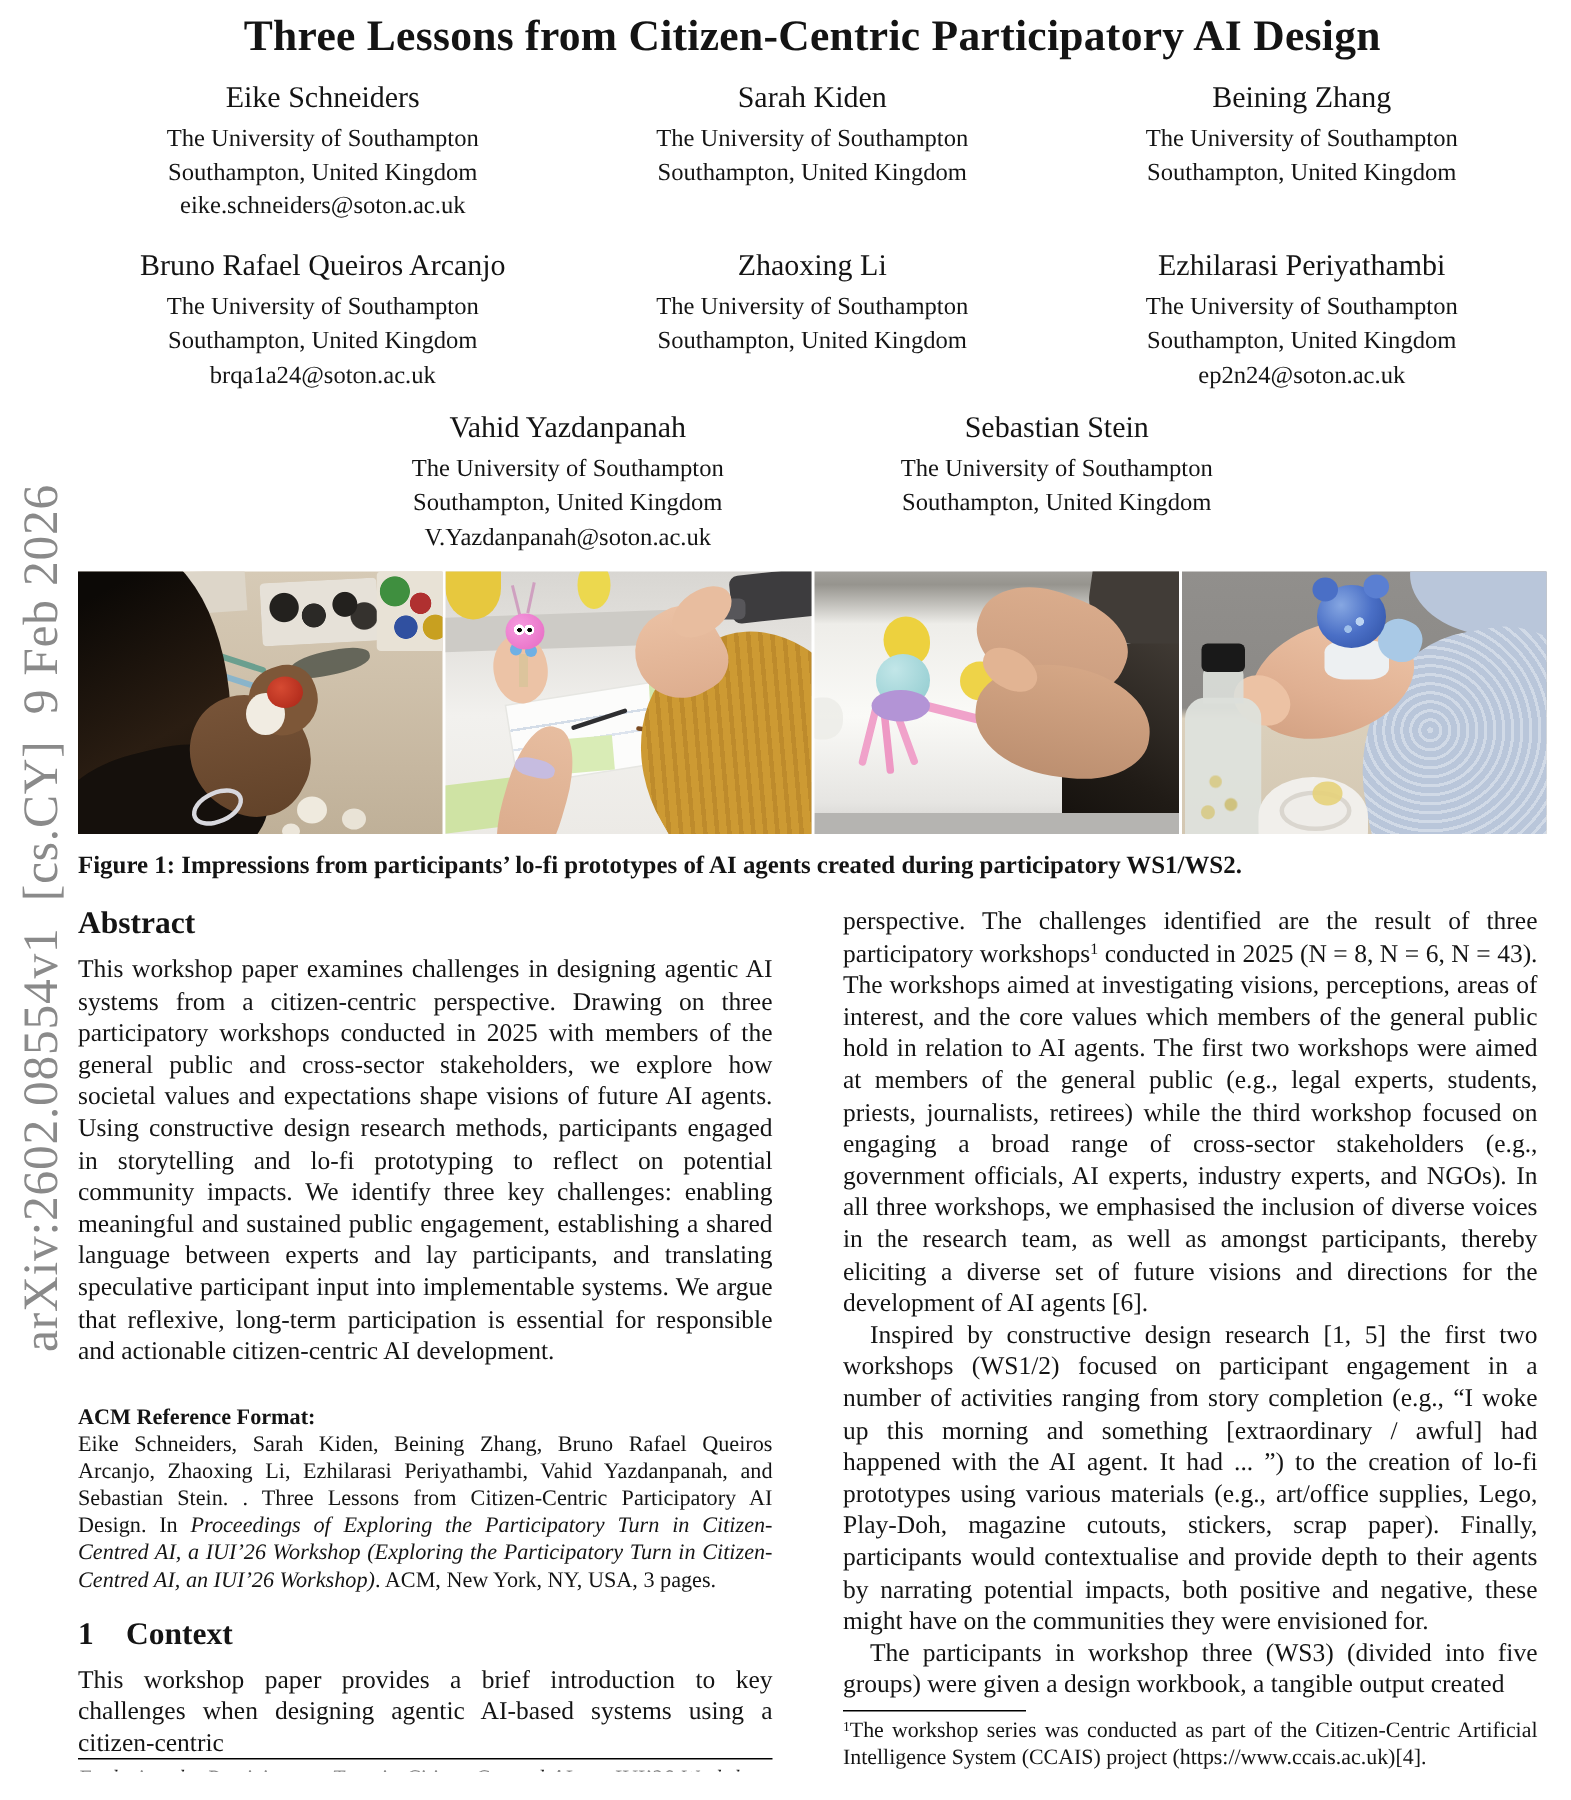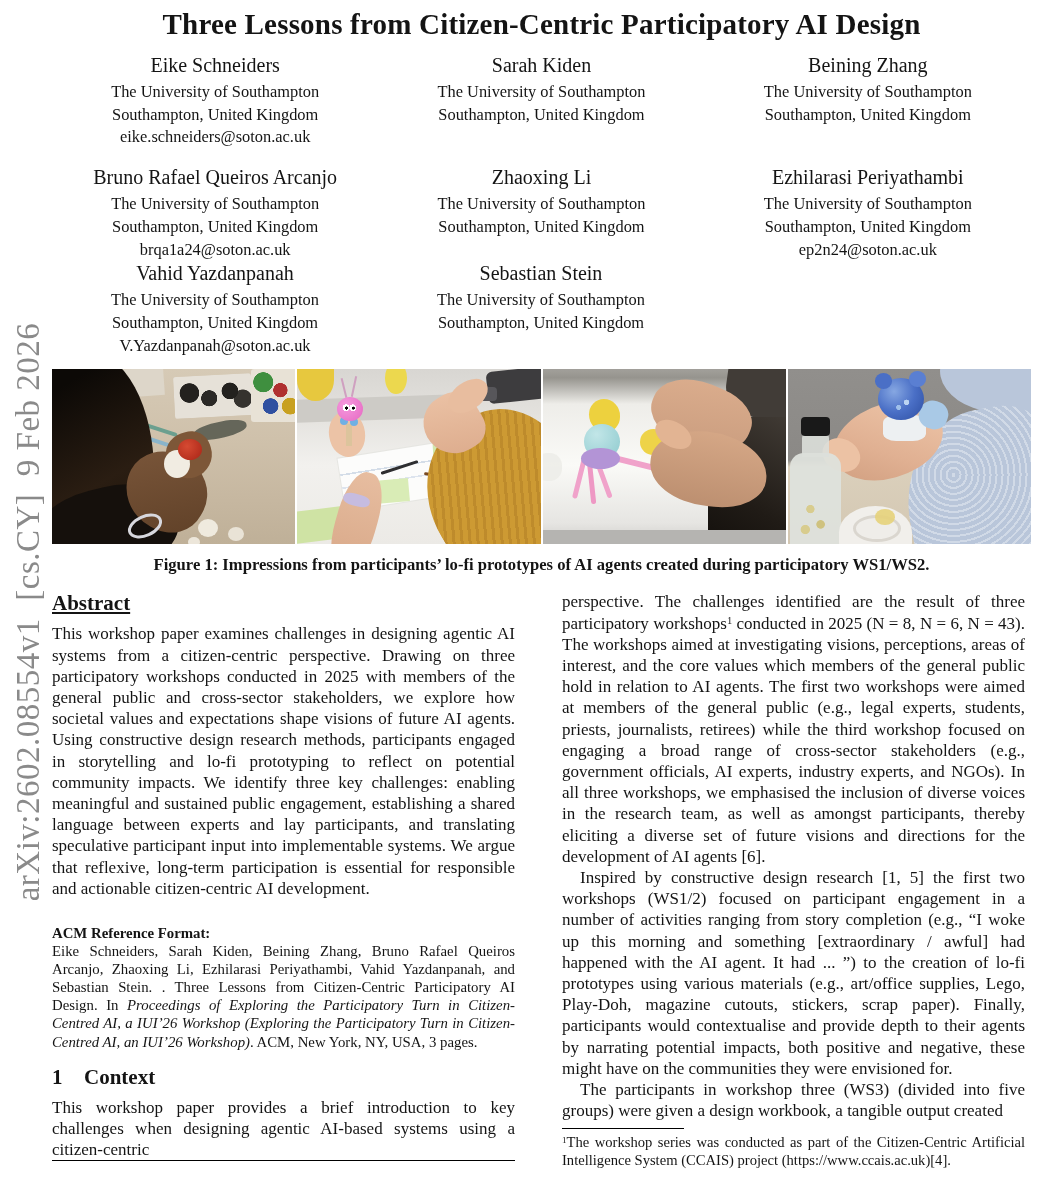--- a/index.html
+++ b/index.html
@@ -9,31 +9,31 @@
   
   .arxiv-banner{position:absolute;left:8px;top:962px;width:700px;height:40px;
     transform:rotate(-90deg);transform-origin:0 0;
     font-size:33px;line-height:40px;color:#8a8a8a;white-space:pre;text-align:center;letter-spacing:.5px;}
 
   .content{position:absolute;left:52px;top:0;width:979px;}
 
   
   .title{margin:0;padding-top:8px;text-align:center;font-size:29px;font-weight:700;letter-spacing:.2px;}
   .authors-grid{margin-top:12px;display:grid;grid-template-columns:repeat(3,1fr);row-gap:16px;}
-  .authors-center{margin-top:0;display:flex;justify-content:flex-start;}
+  .authors-center{margin-top:12px;display:flex;justify-content:center;}
   .authors-center .author{width:326px;}
   .author{text-align:center;}
   .author .name{font-size:20px;line-height:25px;margin-bottom:3px;}
   .author .line{font-size:16.4px;line-height:22.7px;}
 
   
   .figure-strip{margin-top:12px;display:flex;gap:2px;height:175px;}
   .photo{flex:1 1 0;position:relative;overflow:hidden;}
   .photo div{position:absolute;}
-  .figure-caption{margin-top:10px;text-align:center;font-weight:700;font-size:16.6px;line-height:21px;}
+  .figure-caption{margin-top:10px;font-weight:700;font-size:16.6px;line-height:21px;}
 
   
   .photo-1{background:linear-gradient(180deg,#d6cab6 0%,#cfc1ab 40%,#c6b7a0 75%,#bfb098 100%);}
   .p1-boxfar{left:20%;top:0;width:26%;height:16%;background:#ddd6c9;transform:rotate(-4deg);}
   .p1-boxdark{left:50%;top:3%;width:32%;height:24%;background-color:#e6e1d8;border-radius:3px;transform:rotate(-3deg);
     background-image:radial-gradient(circle at 20% 40%,#23211e 14%,transparent 15%),
       radial-gradient(circle at 45% 55%,#2b2926 16%,transparent 17%),
       radial-gradient(circle at 72% 40%,#23211e 13%,transparent 14%),
       radial-gradient(circle at 88% 60%,#35322e 12%,transparent 13%);}
   .p1-beads{left:82%;top:0;width:20%;height:30%;background-color:#e8e2d6;border-radius:3px;
@@ -128,21 +128,21 @@
   .p4-cap{left:5.5%;top:27%;width:12%;height:11%;background:#191919;border-radius:4px;}
   .p4-cup{left:21%;top:78%;width:30%;height:30%;background:#f1efeb;border-radius:50% 50% 30% 30%;}
   .p4-cup-ring{left:27%;top:83%;width:17%;height:12%;border:3px solid #dad6cf;border-radius:50%;background:#efede9;}
   .p4-smallyellow{left:36%;top:80%;width:8%;height:9%;background:#e6d27a;border-radius:50%;opacity:.9;}
 
   
   .columns{margin-top:16px;display:flex;gap:47px;height:578px;overflow:hidden;}
   .col{width:463px;display:flex;flex-direction:column;}
   .body-text{margin:0;font-size:17px;line-height:21.2px;text-align:justify;hyphens:auto;}
   .indent{text-indent:18px;}
-  .abstract-heading{margin:0 0 7px 0;font-size:21px;font-weight:700;text-decoration:underline;}
+  .abstract-heading{margin:0 0 7px 0;font-size:21px;font-weight:700;}
   .acm-ref{margin-top:25px;font-size:14.8px;line-height:18.1px;text-align:justify;}
   .acm-heading{font-weight:700;display:block;}
   .section-heading{margin:14px 0 7px 0;font-size:21px;font-weight:700;display:flex;}
   .section-heading .num{width:32px;}
   sup{font-size:62%;vertical-align:baseline;position:relative;top:-.45em;line-height:0;}
   .footnote{margin-top:auto;font-size:14.6px;line-height:18px;text-align:justify;}
   .left-footnote{border-top:1.5px solid #000;padding-top:4px;font-style:italic;}
   .right-footnote{padding-top:0;}
   .short-rule{width:122px;border-top:1px solid #000;margin-bottom:4px;}
 </style>

